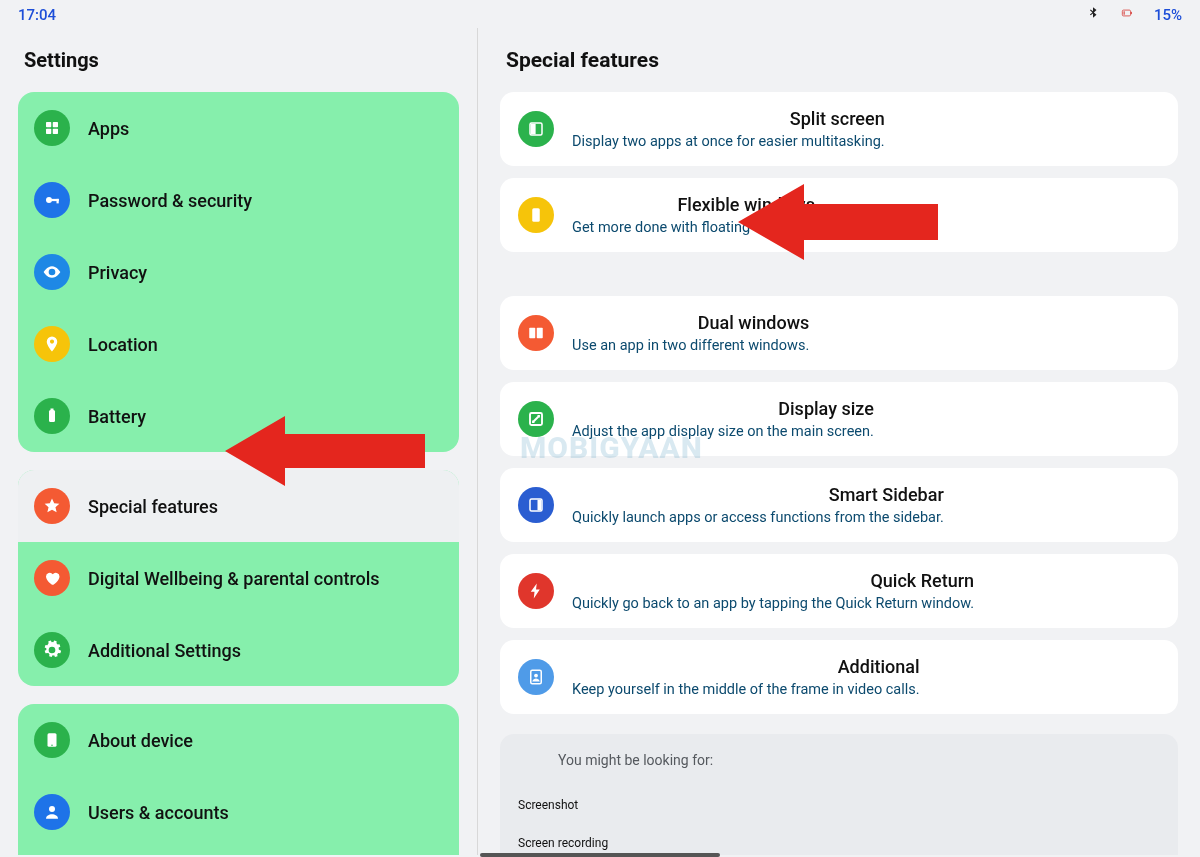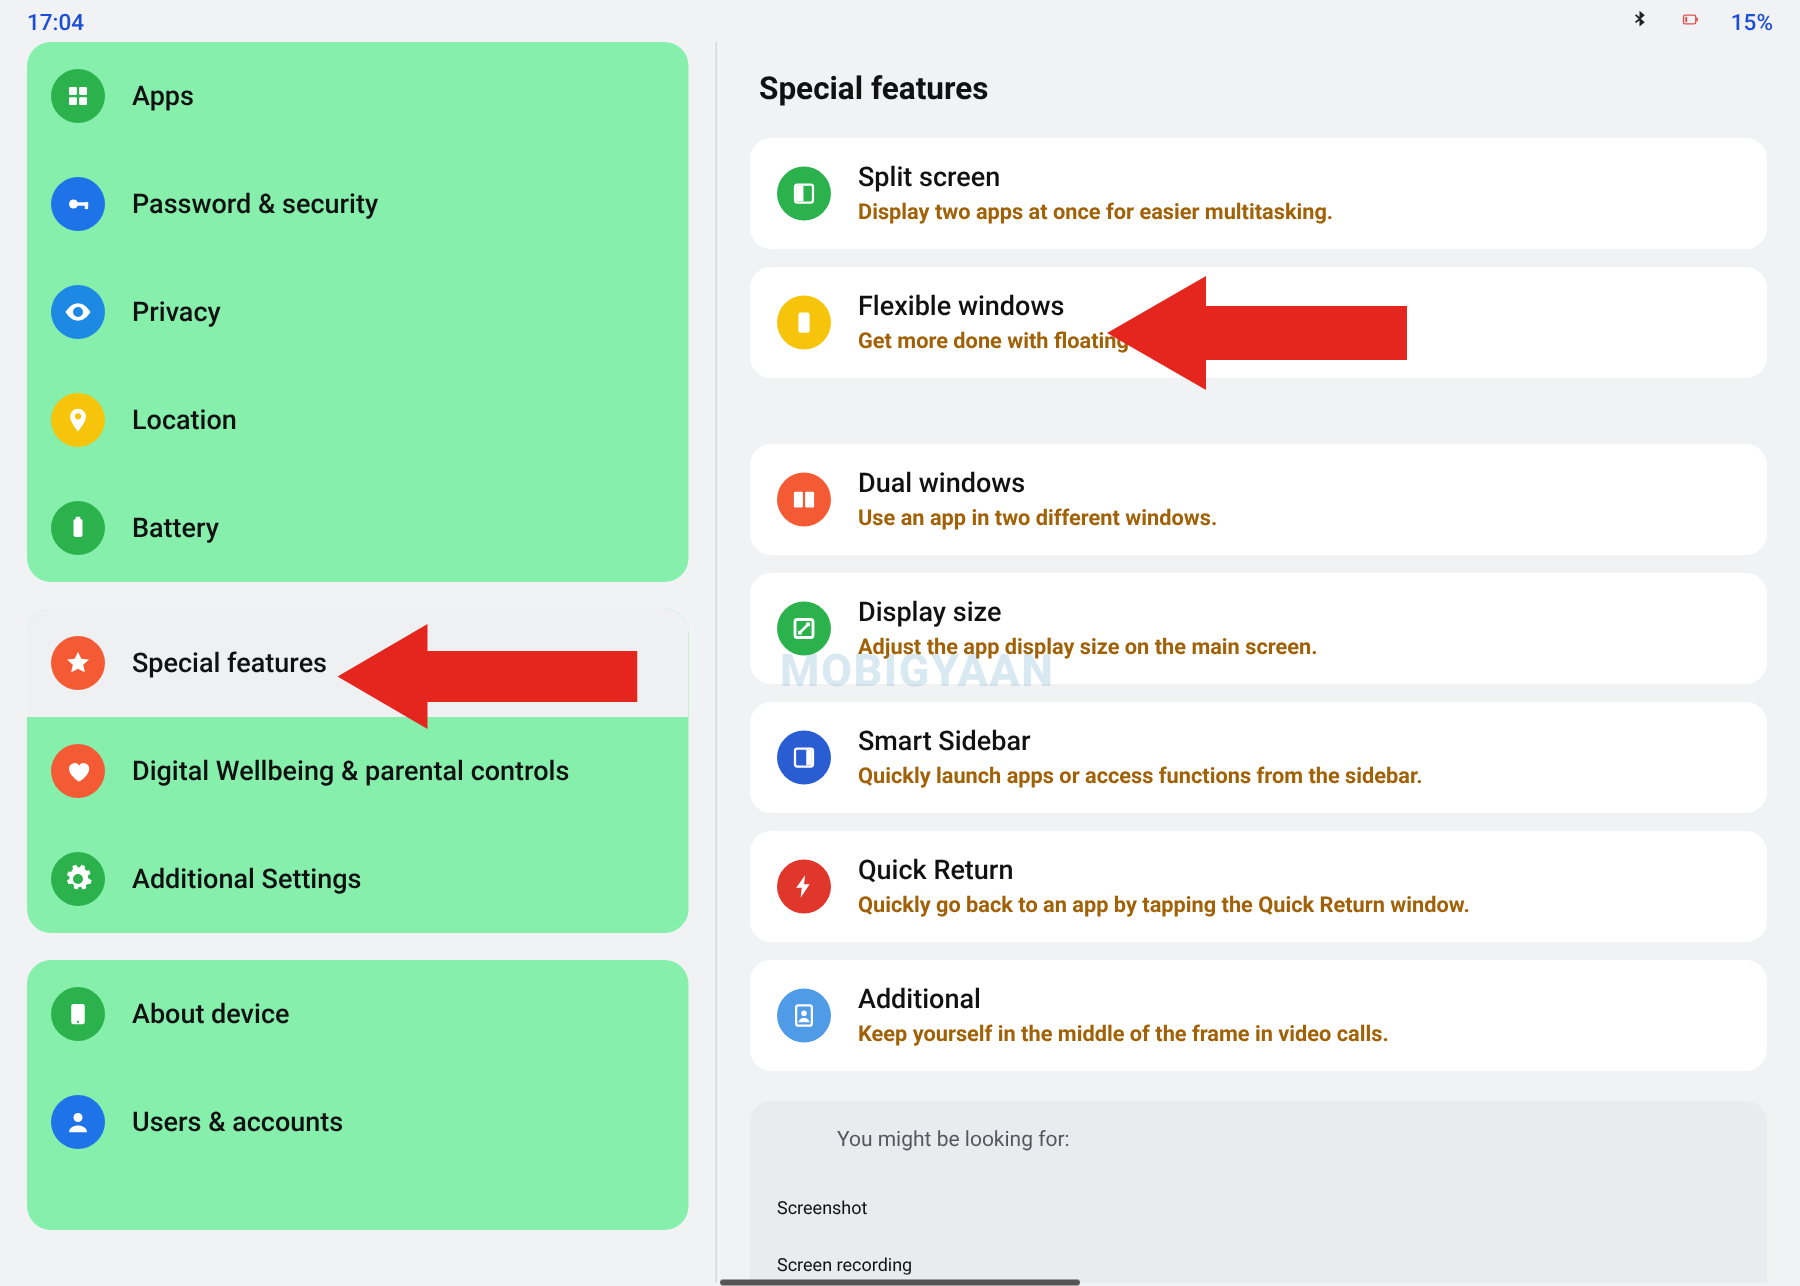--- a/index.html
+++ b/index.html
@@ -87,23 +87,23 @@
     display: flex;
     align-items: center;
     gap: 18px;
     cursor: pointer;
   }
   .feature-card .icon {
     width: 36px; height: 36px; border-radius: 50%;
     display:flex;align-items:center;justify-content:center;
     flex-shrink:0;
   }
-  .feature-card .texts { display:flex; flex-direction:column; gap:4px; }
+  .feature-card .texts { display:flex; flex-direction:column; gap:4px;align-items:flex-end; }
   .feature-card .ftitle { font-size:18px; font-weight:500; color:#111; }
-  .feature-card .fdesc { font-size:14.5px; color:#a16207;font-weight:bold; }
+  .feature-card .fdesc { font-size:14.5px; color:#0c4a6e; }
   .suggestions {
     background: #e9ebee;
     border-radius: 14px 14px 0 0;
     padding: 18px 18px 6px 18px;
     margin-top: 20px;
   }
   .suggestions .sugg-title {
     font-size: 14px;
     color: #55595e;
     margin-bottom: 18px;
@@ -160,20 +160,21 @@
           <rect x="6" y="9" width="2.2" height="6" fill="#d9534f"></rect>
         </svg>
     </span>
     <span>15%</span>
   </span>
 </div>
 
 <div class="container">
 
   <div class="left-pane">
+    <div class="left-title">Settings</div>
     <div id="left-groups">
         <div class="card-group">
           <div class="sidebar-item">
             <span class="icon" style="background: rgb(43, 178, 76);">
               <svg width="18" height="18" viewBox="0 0 24 24">
                 <rect x="4" y="4" width="7" height="7" fill="#fff" rx="1"></rect>
                 <rect x="13" y="4" width="7" height="7" fill="#fff" rx="1"></rect>
                 <rect x="4" y="13" width="7" height="7" fill="#fff" rx="1"></rect>
                 <rect x="13" y="13" width="7" height="7" fill="#fff" rx="1"></rect>
               </svg>

